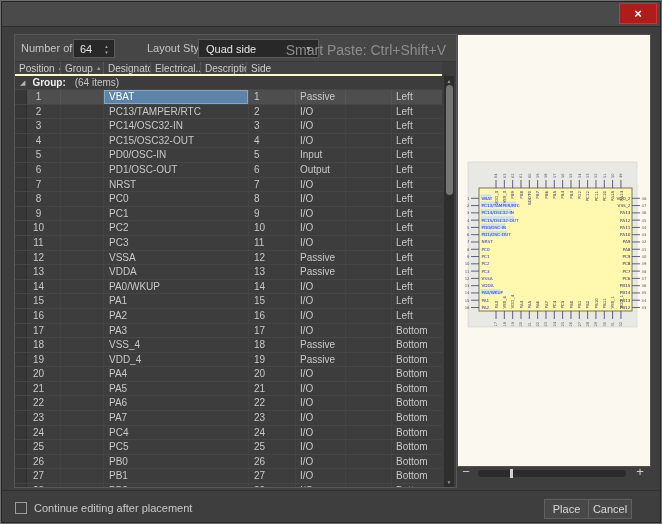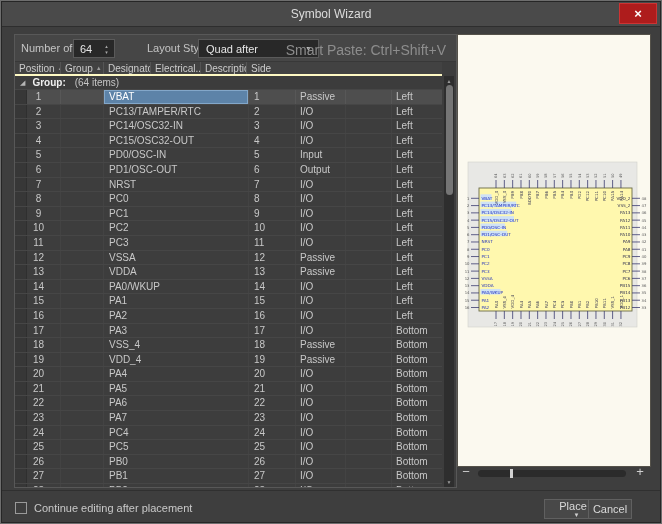--- a/index.html
+++ b/index.html
@@ -65,50 +65,49 @@
   
   .zoom-minus{position:absolute;left:458px;top:464px;width:14px;height:14px;color:#cfcfcf;font-size:13px;line-height:14px;text-align:center;}
   .zoom-track{position:absolute;left:477px;top:469px;width:148px;height:7px;background:#2b2b2b;border-radius:3.5px;}
   .zoom-handle{position:absolute;left:32px;top:-1px;width:3px;height:9px;background:#d2d2d2;}
   .zoom-plus{position:absolute;left:632px;top:464px;width:14px;height:14px;color:#cfcfcf;font-size:13px;line-height:14px;text-align:center;}
   
   .footer-sep{position:absolute;left:1px;right:1px;top:489px;height:1px;background:#303030;}
   .checkbox{position:absolute;left:14px;top:501px;width:12px;height:12px;border:1px solid #9a9a9a;background:#3e3e3e;}
   .cb-label{position:absolute;left:33px;top:501px;font-size:11px;color:#c9c9c9;}
   .btn{position:absolute;top:498px;height:20px;background:#484848;border:1px solid #606060;color:#dadada;font-size:11px;
-    display:flex;align-items:center;justify-content:center;flex-direction:column;}
+    display:flex;align-items:center;justify-content:center;}
   .btn-place{left:543px;width:58px;}
   .btn-place .caret{font-size:6px;margin-left:7px;color:#cfcfcf;}
   .btn-cancel{left:587px;width:44px;}
 </style>
 </head>
 <body>
 
 <div class="dialog">
 
   <div class="titlebar">
-    <span class="title">Symbol Wizard</span>
     <div class="closebtn">
       <span>×</span>
     </div>
   </div>
 
   <div class="panel">
     <div class="toolbar">
       <span class="tb-label lbl-pins">Number of Pins</span>
       <div class="numinput">
         <span class="val">64</span>
         <div class="spinner">
           <span>▴</span>
           <span>▾</span>
         </div>
       </div>
       <span class="tb-label lbl-style">Layout Style</span>
       <div class="dropdown">
-        <span class="val">Quad after</span>
+        <span class="val">Quad side</span>
         <span class="caret">▼</span>
       </div>
       <span class="smartpaste">Smart Paste: Ctrl+Shift+V</span>
     </div>
 
     <div class="thead">
       <div class="th w-pos">
         <span>Position</span>
         <span class="sort">▲</span>
       </div>

